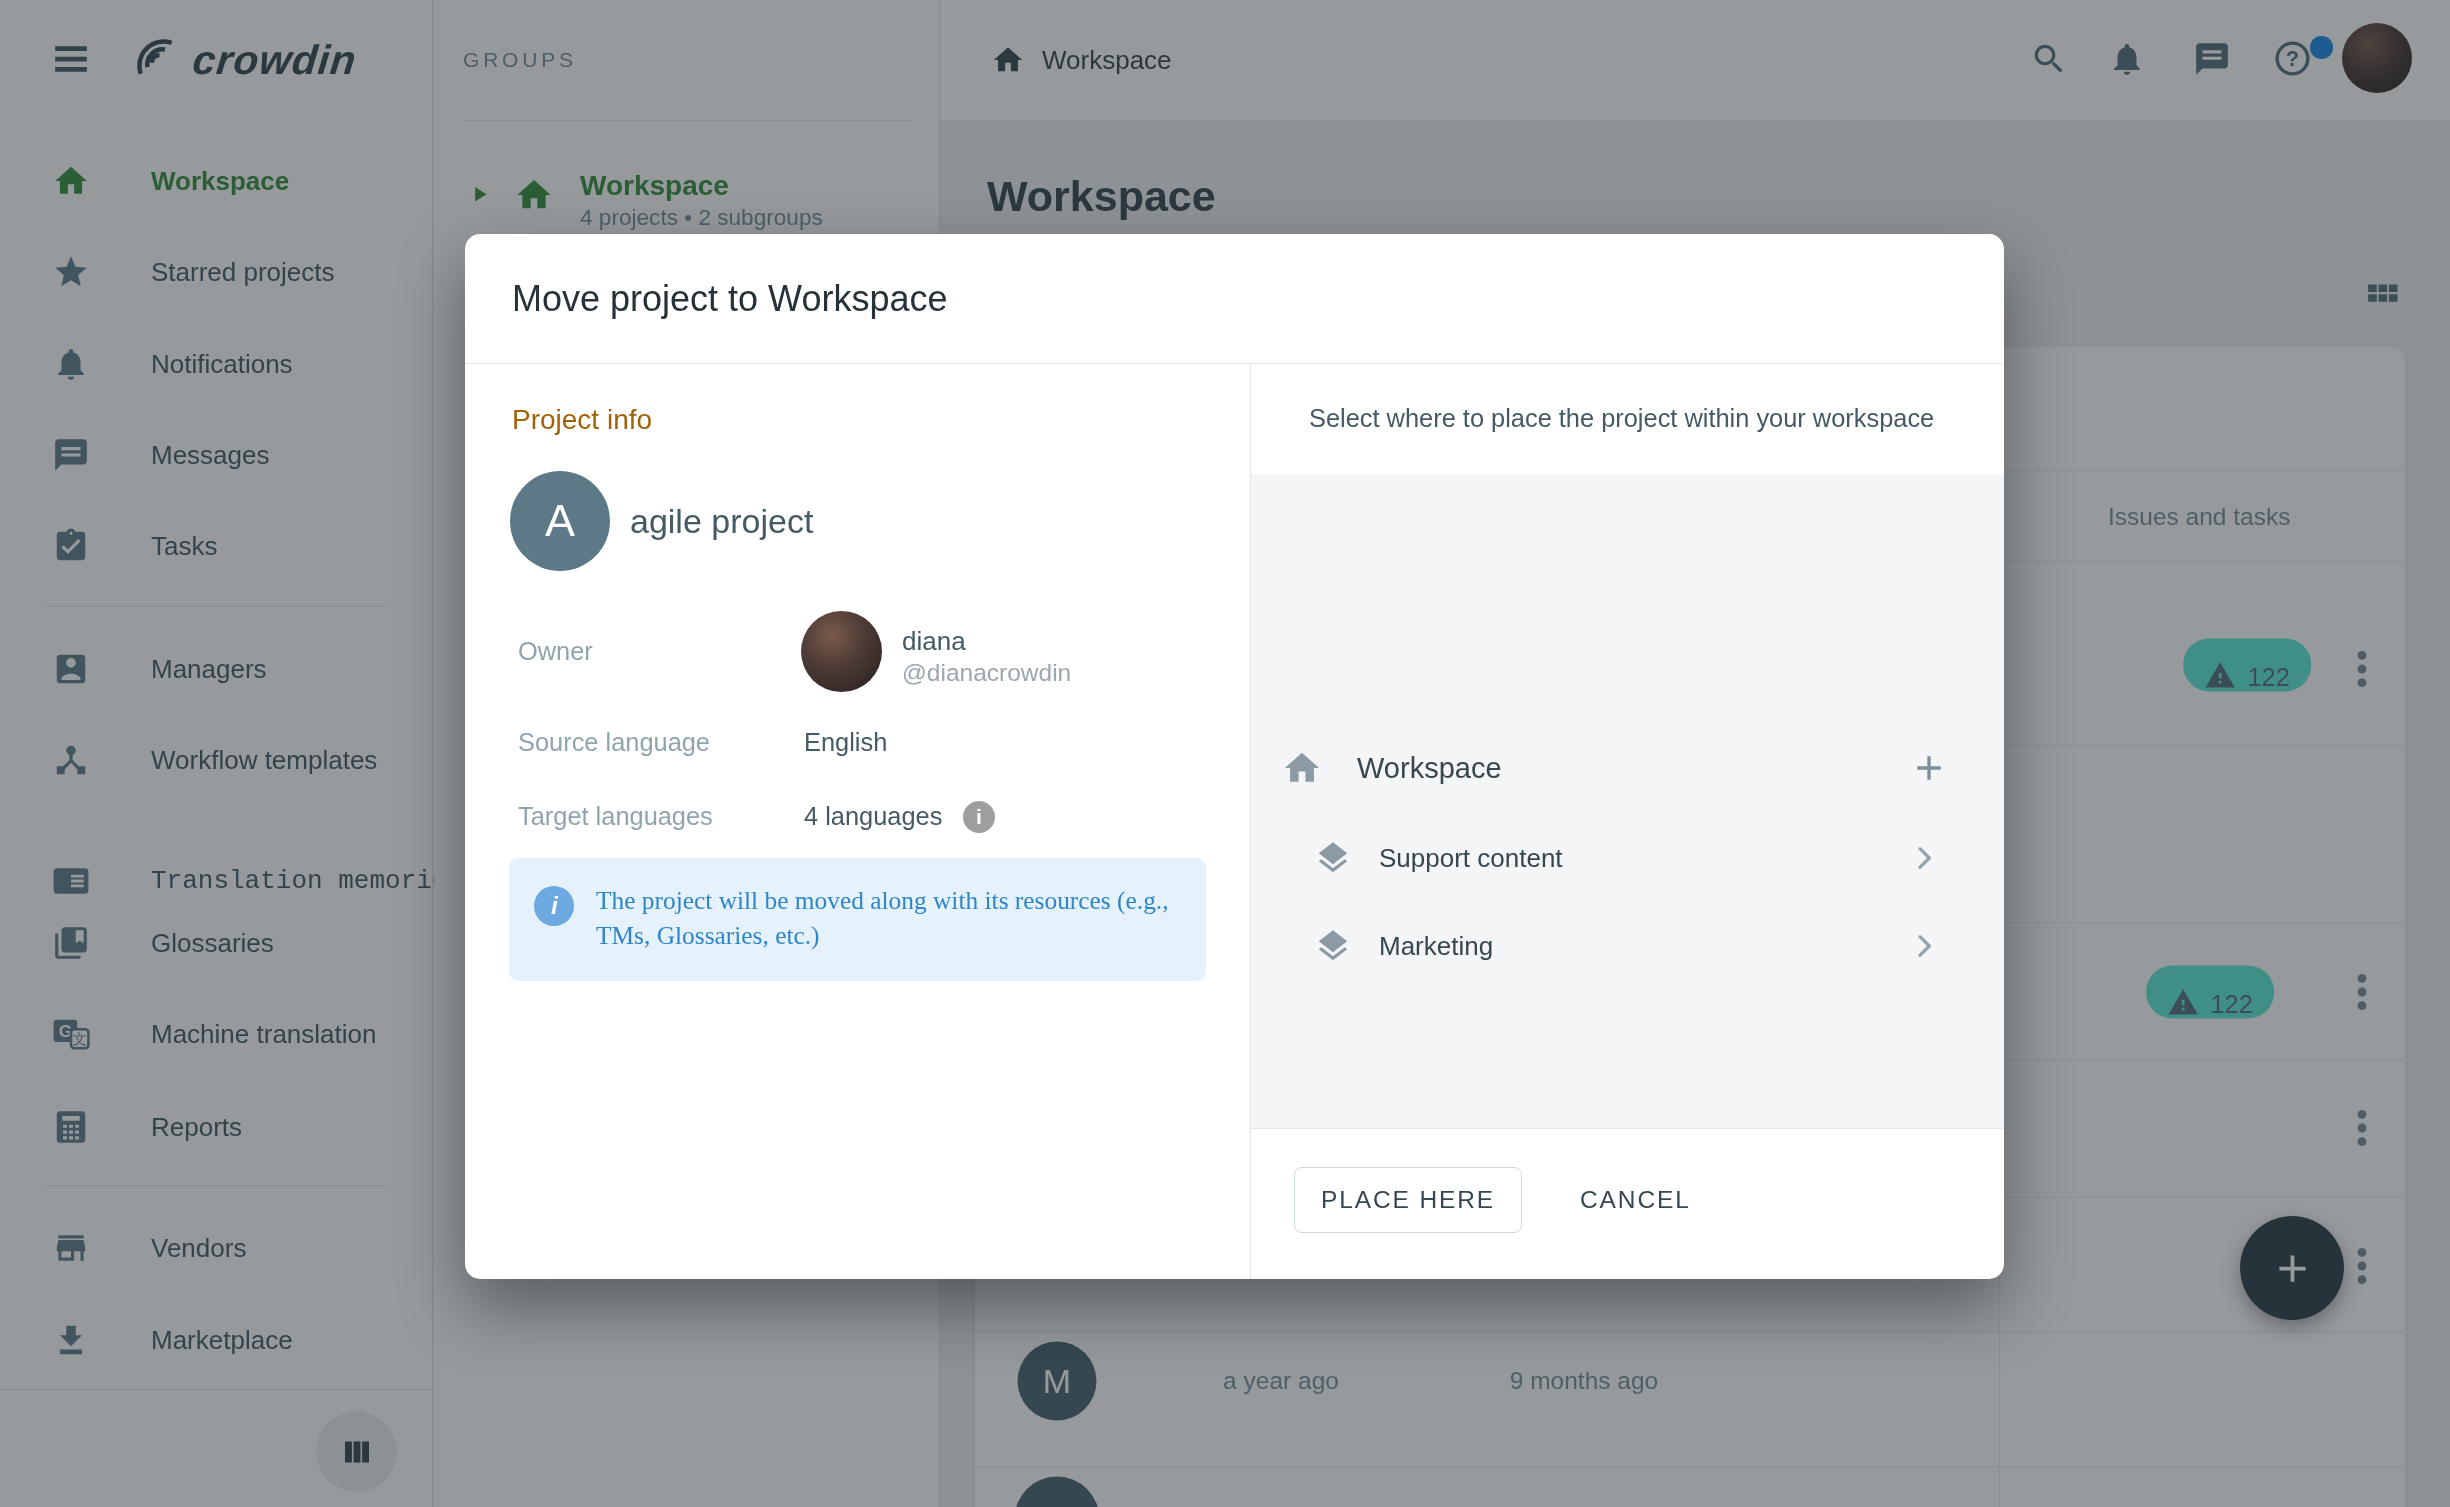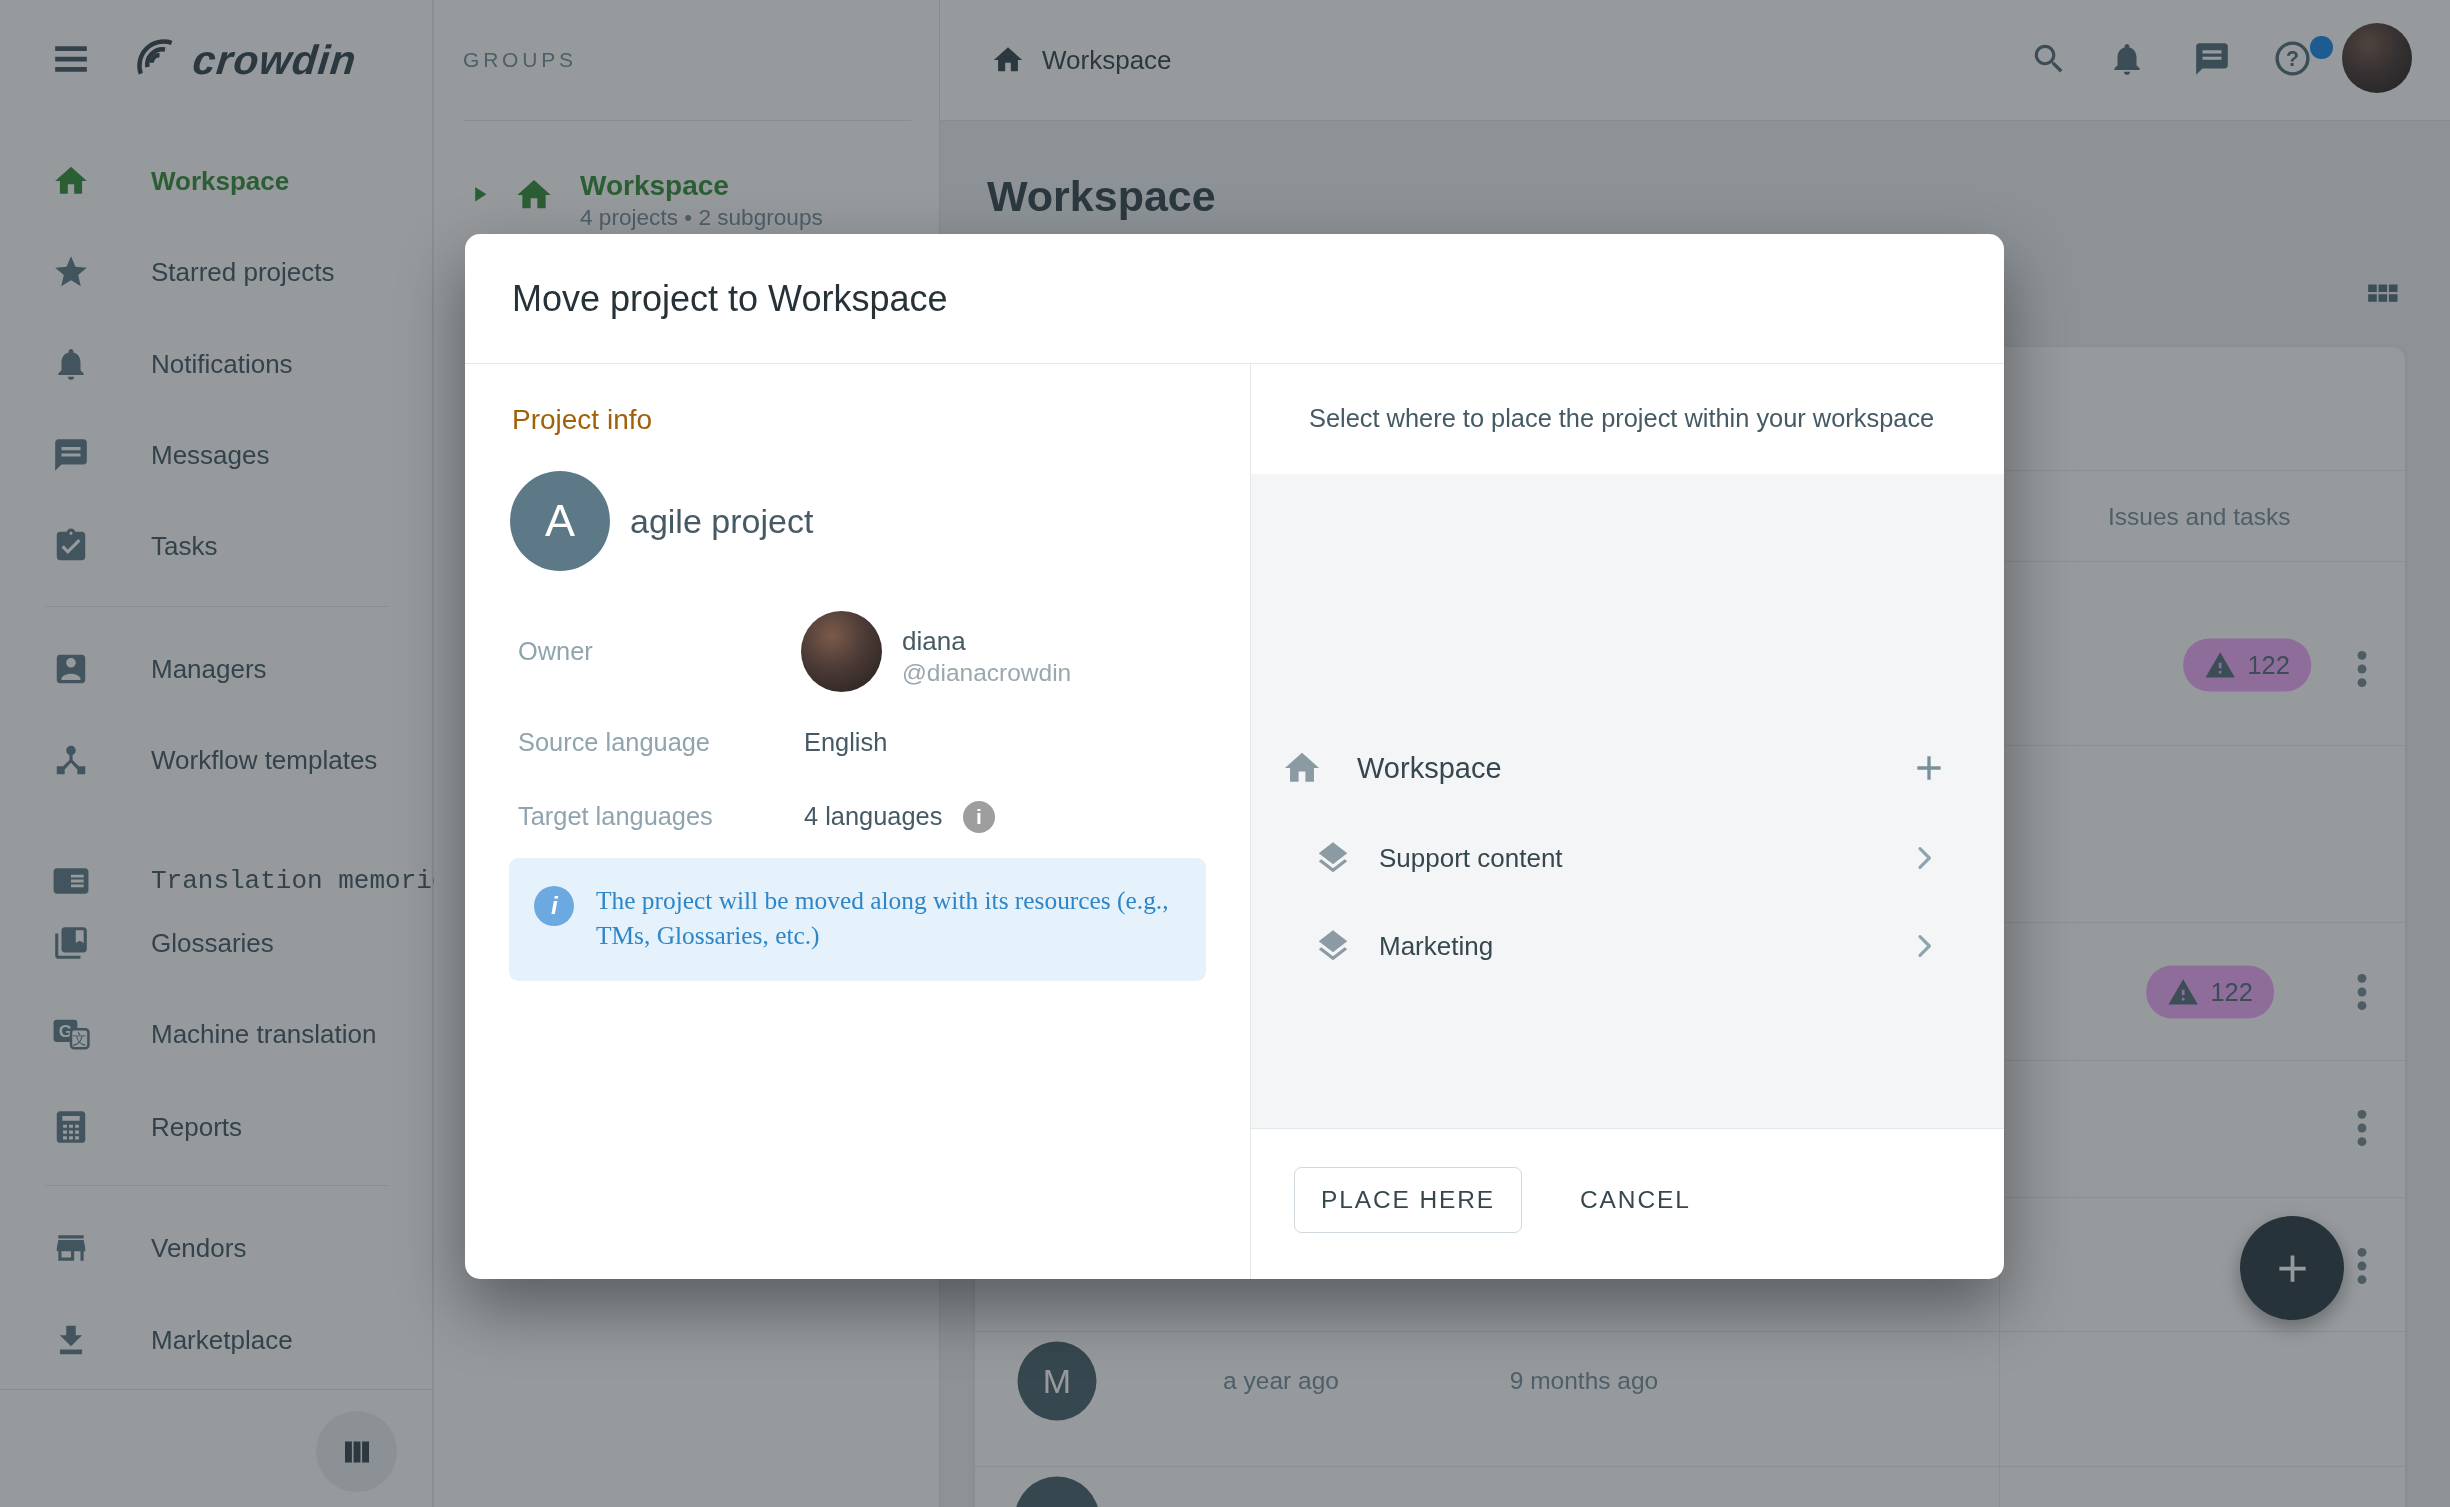--- a/index.html
+++ b/index.html
@@ -33,22 +33,22 @@
   .crumb{position:absolute;left:102px;top:0;height:121px;display:flex;align-items:center;font-size:26px;color:#37474f;font-weight:500;}
   .avatar-photo{border-radius:50%;background:radial-gradient(circle at 38% 30%,#7a5a4a 0%,#4b3a36 45%,#241e1c 100%);}
 
   
   .h1{position:absolute;left:987px;top:172px;font-size:43px;font-weight:bold;color:#37474f;}
   .card{position:absolute;left:975px;top:347px;width:1430px;height:1161px;background:#fff;
     border-radius:13px 13px 0 0;box-shadow:0 1.9px 5.7px rgba(0,0,0,.08);overflow:hidden;}
   .hline{position:absolute;left:0;width:1430px;border-top:0.9px solid #e7eaeb;}
   .vline{position:absolute;top:123px;bottom:0;border-left:0.9px solid #e7eaeb;}
   .col-hdr{position:absolute;font-size:24.5px;color:#78909c;}
-  .warn-badge{position:absolute;height:53px;padding:0 21px;border-radius:26px;background:#f0abfc;
-    display:flex;align-items:center;gap:11.3px;color:#546e7a;font-size:25.4px;transform:translate(-50%,-50%);}
+  .warn-badge{position:absolute;height:53px;padding:0 21px;border-radius:26px;background:#5eead4;
+    display:flex;align-items:flex-end;gap:11.3px;color:#546e7a;font-size:25.4px;transform:translate(-50%,-50%);}
   .kebab{position:absolute;color:#7b8a92;cursor:pointer;transform:translate(-50%,-50%);}
   .letter-av{position:absolute;border-radius:50%;background:#4b626d;color:#fff;display:flex;align-items:center;justify-content:center;transform:translate(-50%,-50%);}
   .dim-date{position:absolute;font-size:24.5px;color:#78909c;transform:translate(-50%,-50%);white-space:nowrap;}
   .fab{position:absolute;left:2240px;top:1216px;width:104px;height:104px;border-radius:50%;background:#2e3d44;
     display:flex;align-items:center;justify-content:center;color:#fff;box-shadow:0 7.5px 19px rgba(0,0,0,.35);cursor:pointer;}
 
   
   .overlay{position:absolute;inset:0;background:rgba(31,41,47,.47);z-index:50;}
   .modal{position:absolute;left:465px;top:234px;width:1539px;height:1045px;background:#fff;border-radius:15px;
     box-shadow:0 28px 66px rgba(0,0,0,.4);z-index:100;overflow:hidden;}

